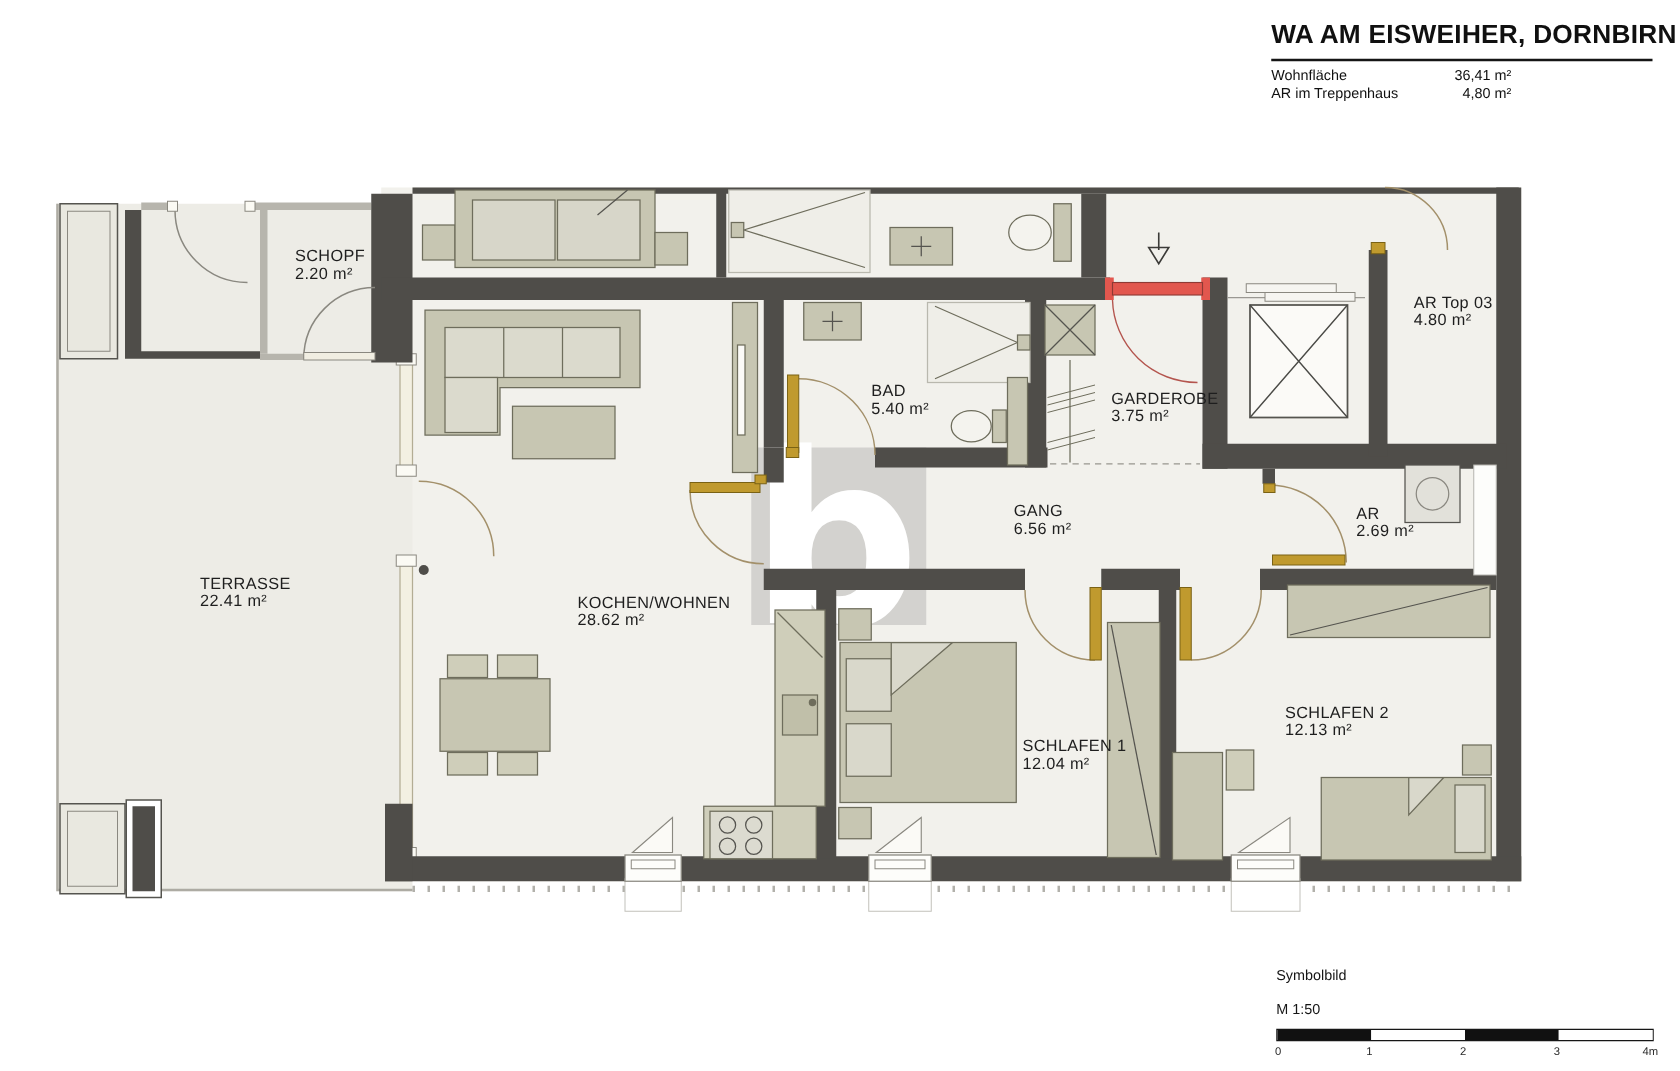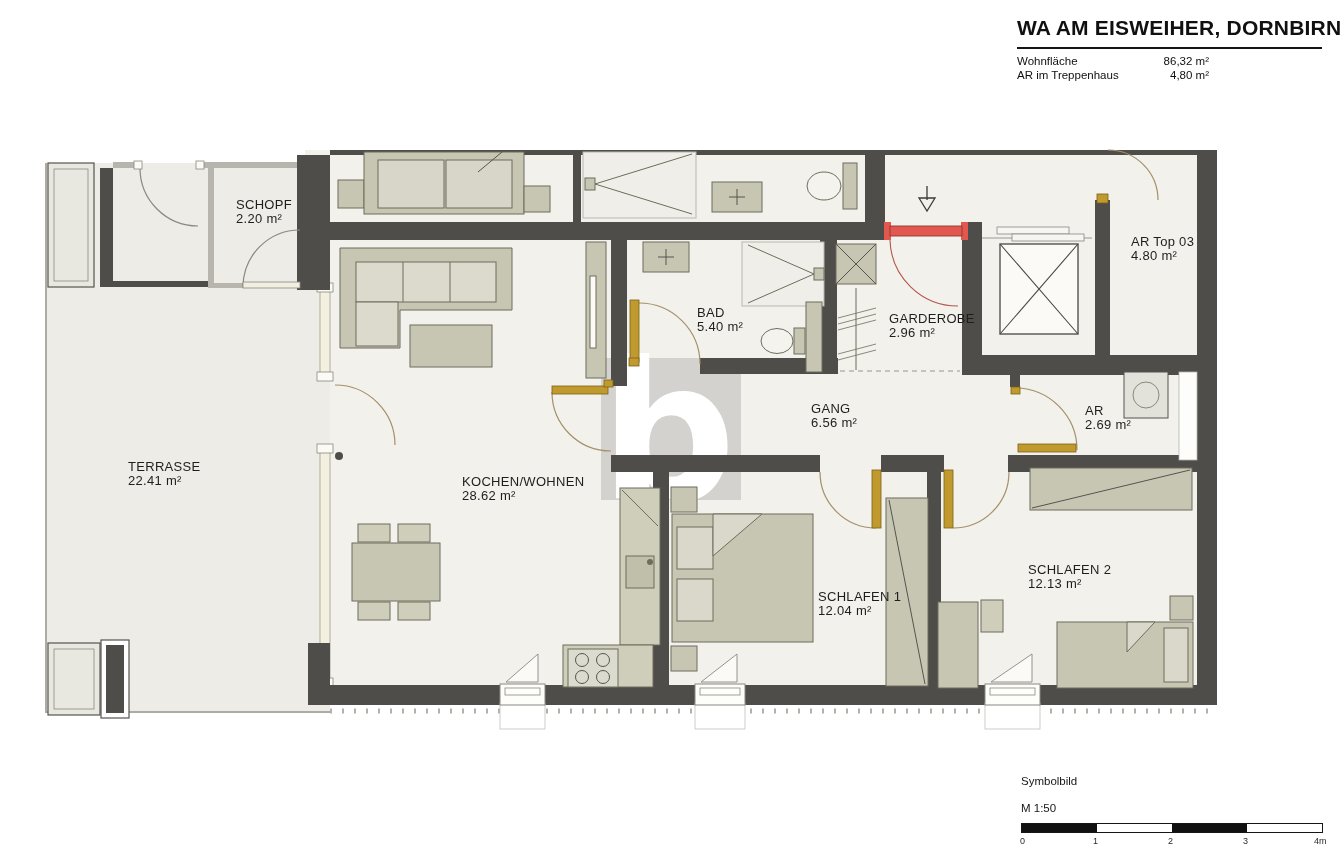--- a/index.html
+++ b/index.html
@@ -29,21 +29,21 @@
 </head>
 <body>
 
 <div class="page">
 
   <div class="header">
     <div class="title">WA AM EISWEIHER, DORNBIRN</div>
     <div class="arearows">
       <div class="arearow bold">
         <span>Wohnfläche</span>
-        <span>86,32 m²</span>
+        <span>36,41 m²</span>
       </div>
       <div class="arearow">
         <span>AR im Treppenhaus</span>
         <span>4,80 m²</span>
       </div>
     </div>
   </div>
 
   <svg class="plan" width="1344" height="857" viewBox="0 0 1344 857">
 
@@ -288,39 +288,39 @@
 
     <g stroke="#98968e" stroke-width="1" fill="none">
       <path d="M 840 371 H 960" stroke-dasharray="5 4"></path>
     </g>
   </svg>
 
   <div class="rlabel" style="left:236px;top:198px">
     <div>SCHOPF</div>
     <div>2.20 m²</div>
   </div>
-  <div class="rlabel" style="left:128px;top:460px">
+  <div class="rlabel" style="left:160px;top:460px">
     <div>TERRASSE</div>
     <div>22.41 m²</div>
   </div>
   <div class="rlabel" style="left:462px;top:475px">
     <div>KOCHEN/WOHNEN</div>
     <div>28.62 m²</div>
   </div>
   <div class="rlabel" style="left:697px;top:306px">
     <div>BAD</div>
     <div>5.40 m²</div>
   </div>
   <div class="rlabel" style="left:811px;top:402px">
     <div>GANG</div>
     <div>6.56 m²</div>
   </div>
   <div class="rlabel" style="left:889px;top:312px">
     <div>GARDEROBE</div>
-    <div>2.96 m²</div>
+    <div>3.75 m²</div>
   </div>
   <div class="rlabel" style="left:1131px;top:235px">
     <div>AR Top 03</div>
     <div>4.80 m²</div>
   </div>
   <div class="rlabel" style="left:1085px;top:404px">
     <div>AR</div>
     <div>2.69 m²</div>
   </div>
   <div class="rlabel" style="left:818px;top:590px">

